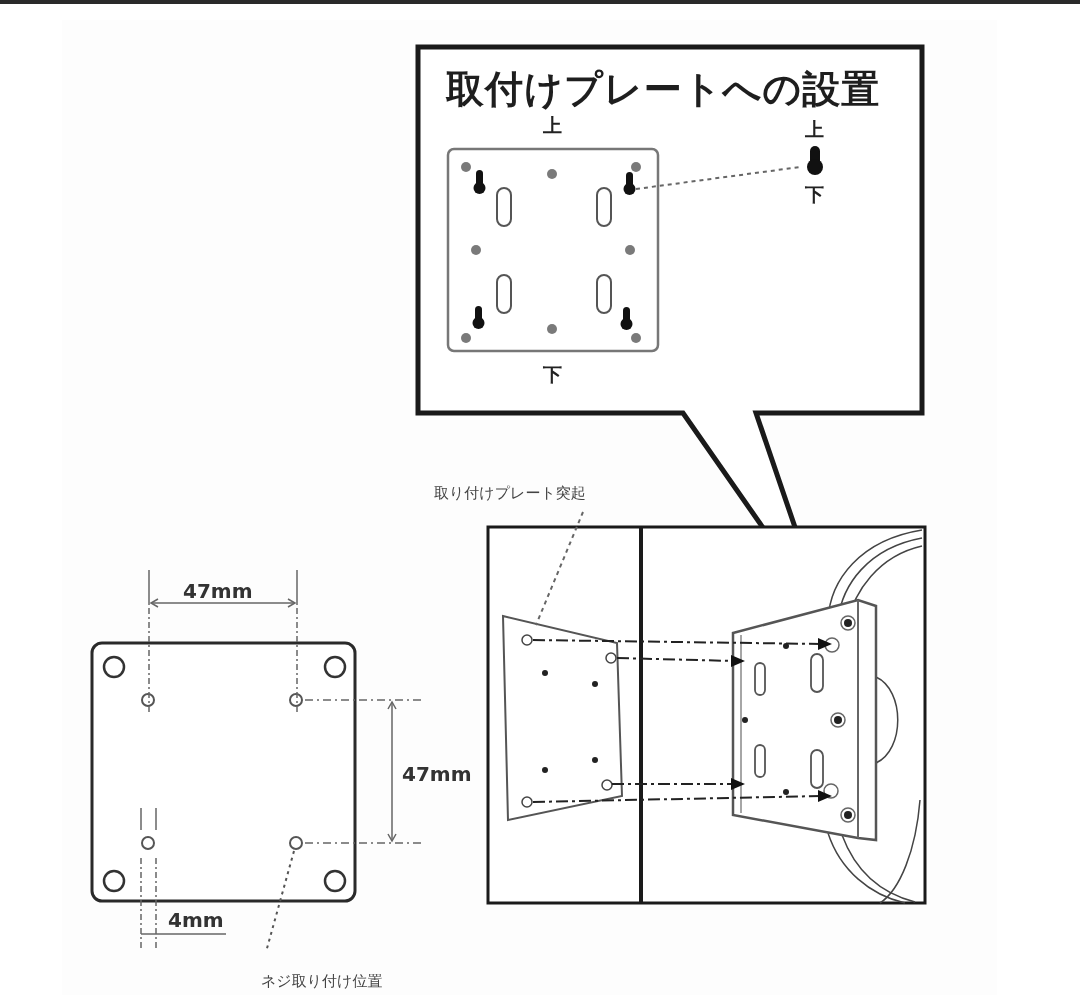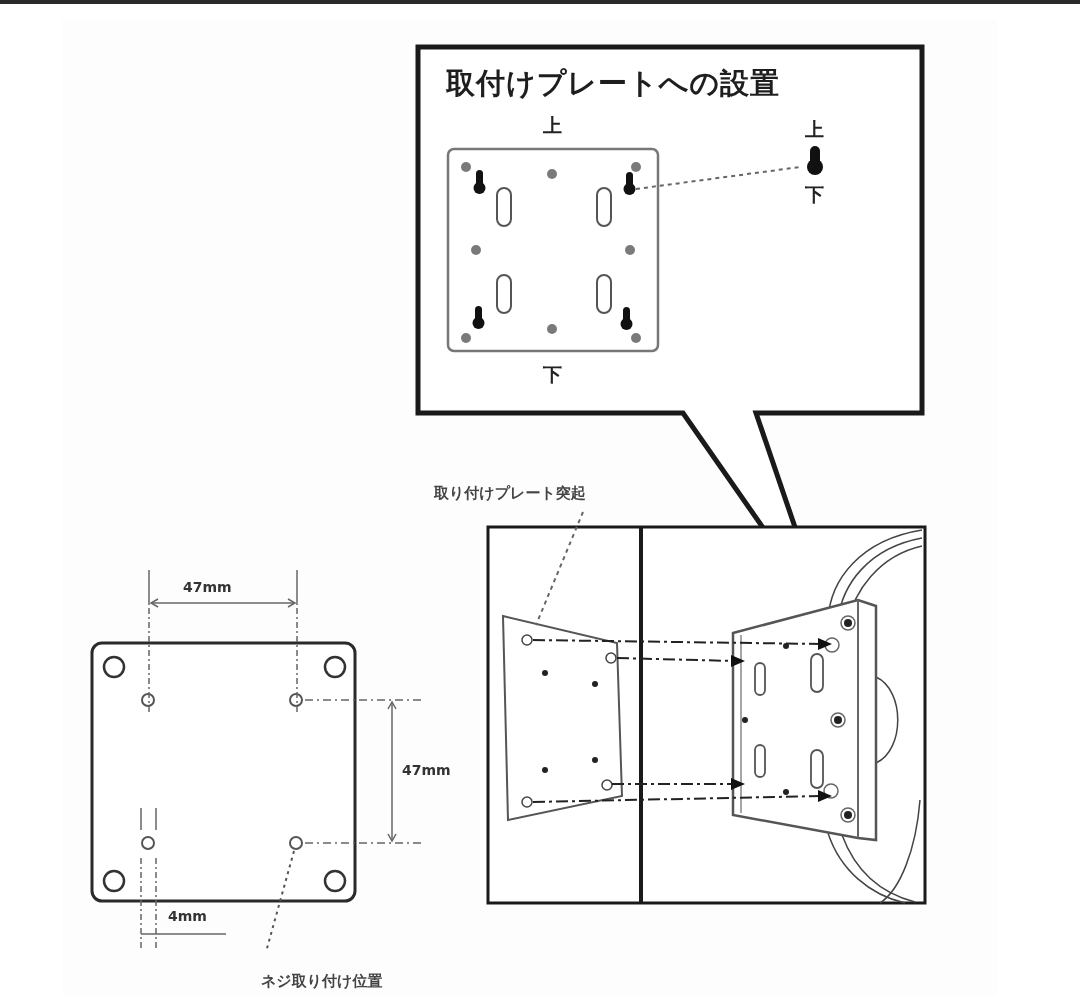--- a/index.html
+++ b/index.html
@@ -2,24 +2,24 @@
 <html><head>
   <meta charset="utf-8">
   <style>
     html, body { margin: 0; padding: 0; background: #ffffff; }
     body { width: 1080px; height: 1007px; position: relative; overflow: hidden;
            font-family: "DejaVu Sans", "Liberation Sans", sans-serif; }
     .topbar { position: absolute; left: 0; top: 0; width: 1080px; height: 4px; background: #2a2a2a; }
     .canvas { position: absolute; left: 62px; top: 20px; width: 935px; height: 975px; background: #fdfdfd; }
     svg { position: absolute; left: 0; top: 0; }
     .lbl { position: absolute; color: #222; white-space: nowrap; }
-    .title { font-size: 29px; font-weight: bold; color: #1e1e1e; letter-spacing: 1px; }
+    .title { font-size: 38px; font-weight: bold; color: #1e1e1e; letter-spacing: 1px; }
     .dir { font-size: 19px; font-weight: bold; color: #222; }
-    .dim { font-size: 14px; font-weight: bold; color: #333; }
-    .note { font-size: 15px; font-weight: bold; color: #444; }
+    .dim { font-size: 20px; font-weight: bold; color: #333; }
+    .note { font-size: 15px; font-weight: normal; color: #444; }
   </style>
 </head>
 <body>
 
 <div class="topbar"></div>
 <div class="canvas"></div>
 
 <svg width="1080" height="1007" viewBox="0 0 1080 1007">
 
   <g fill="#fff" stroke="#1a1a1a" stroke-width="5" stroke-linejoin="miter">

